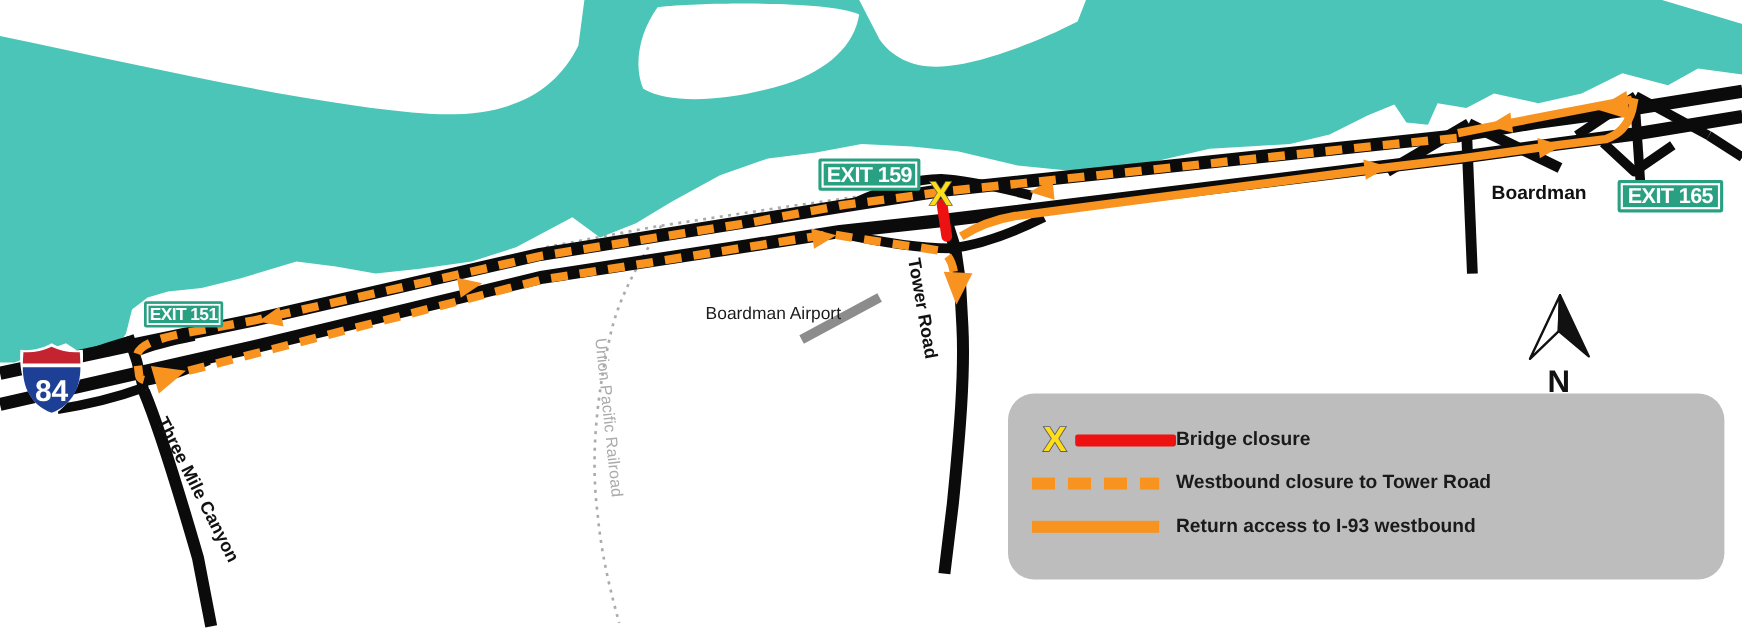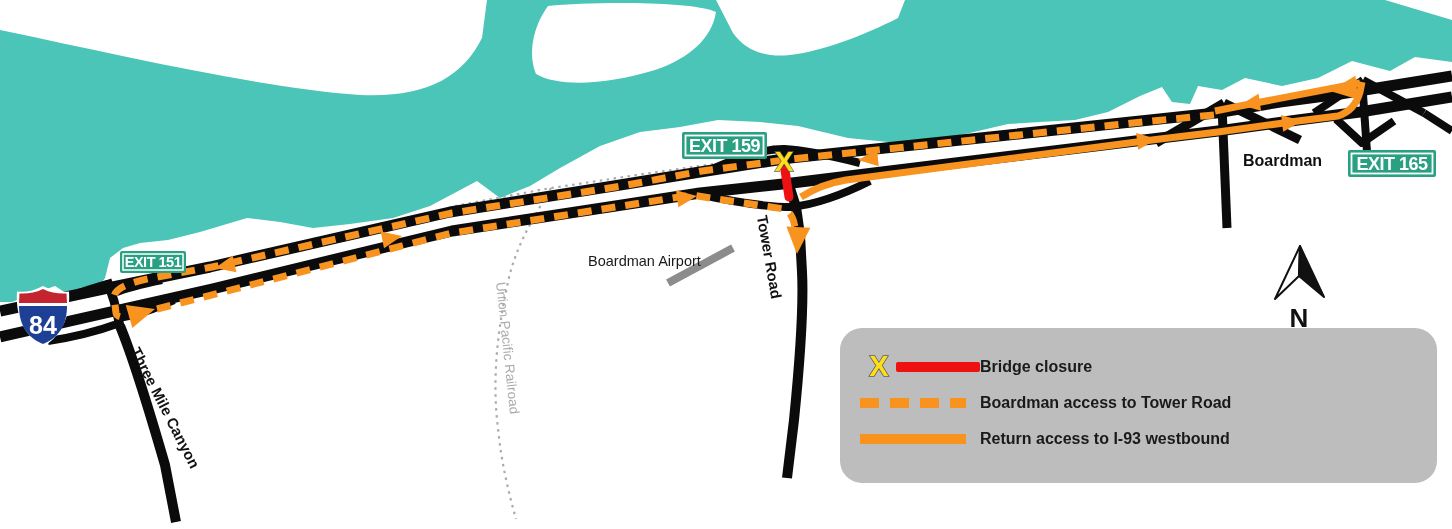--- a/index.html
+++ b/index.html
@@ -175,21 +175,21 @@
           <text x="15" y="25" text-anchor="middle" font-size="29" font-weight="bold" fill="#FFDE17" stroke="#5f5f5f" stroke-width="1.5" paint-order="stroke">X</text>
         </svg>
         <span class="sym-red"></span>
       </div>
       <div class="legend-label">Bridge closure</div>
     </div>
     <div class="legend-row">
       <div class="legend-symbol">
         <span class="sym-dash"></span>
       </div>
-      <div class="legend-label">Boardman access to Tower Road</div>
+      <div class="legend-label">Westbound closure to Tower Road</div>
     </div>
     <div class="legend-row">
       <div class="legend-symbol">
         <span class="sym-solid"></span>
       </div>
       <div class="legend-label">Return access to I-93 westbound</div>
     </div>
   </div>
 </div>
 

